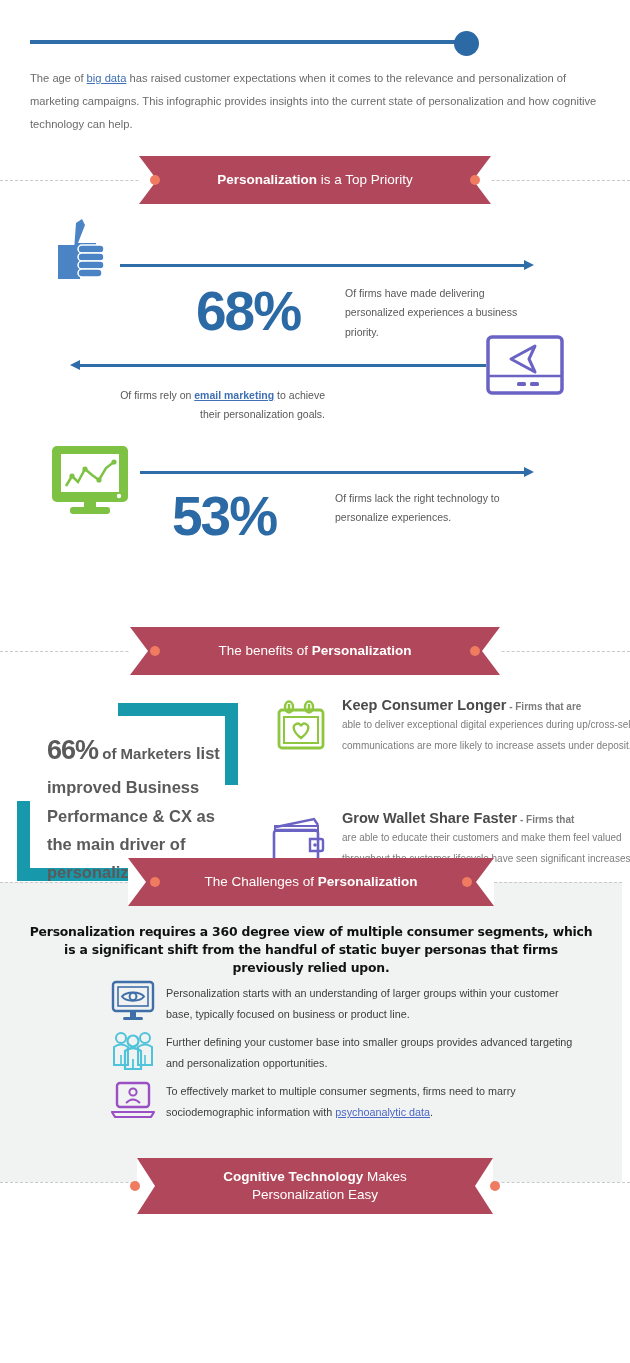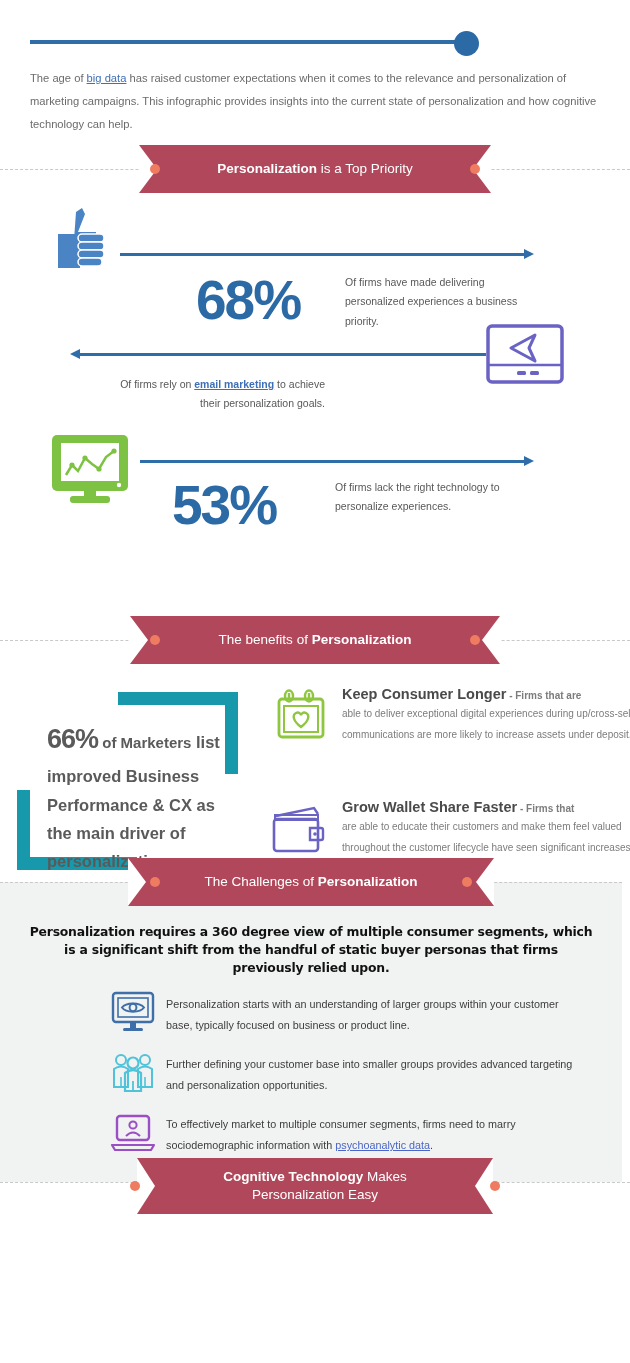--- a/index.html
+++ b/index.html
@@ -164,42 +164,42 @@
   .chal-head {
     text-align:center;
     font-family:"DejaVu Sans", sans-serif;
     font-weight:bold;
     font-size:12.4px;
     color:#111;
     line-height:1.45;
     padding:0 28px;
     letter-spacing:-0.2px;
   }
-  .chal-row { display:flex; align-items:flex-start; margin-left:110px; margin-top:14px; }
+  .chal-row { display:flex; align-items:flex-start; margin-left:110px; margin-top:3px; }
   .chal-icon { width:56px; flex:0 0 56px; }
   .chal-text { font-size:10.8px; line-height:1.95; color:#3d3d3d; width:420px; padding-top:3px; }
   .chal-text a { color:#4a66c7; text-decoration:underline; }
 
   
   .cards { position:relative; height:150px; }
 </style>
 </head>
 <body>
 
 <div class="header" data-name="page-header">
   <div class="slider-wrap" data-name="decorative-slider">
     <div class="slider-track" data-name="slider-track"></div>
     <div class="slider-knob" data-name="slider-knob"></div>
   </div>
   <div class="intro" data-name="intro-paragraph">
     <span data-name="intro-text-before">The age of </span><a href="#" data-name="big-data-link">big data</a><span data-name="intro-text-after"> has raised customer expectations when it comes to the relevance and personalization of marketing campaigns. This infographic provides insights into the current state of personalization and how cognitive technology can help.</span>
   </div>
 </div>
 
-<div class="banner-row" style="margin-top:9px;" data-name="banner-priority">
+<div class="banner-row" style="margin-top:20px;" data-name="banner-priority">
   <div class="dotted-line" data-name="banner-dotted-line"></div>
   <div class="ribbon" style="width:352px;padding:0;" data-name="ribbon-priority">
     <span><span class="b" data-name="ribbon-priority-bold">Personalization</span><span data-name="ribbon-priority-rest"> is a Top Priority</span></span>
   </div>
   <div class="ribbon-dot" style="left:150px;" data-name="ribbon-dot-left"></div>
   <div class="ribbon-dot" style="right:150px;" data-name="ribbon-dot-right"></div>
 </div>
 
 <div class="stats" data-name="stats-section">
 

